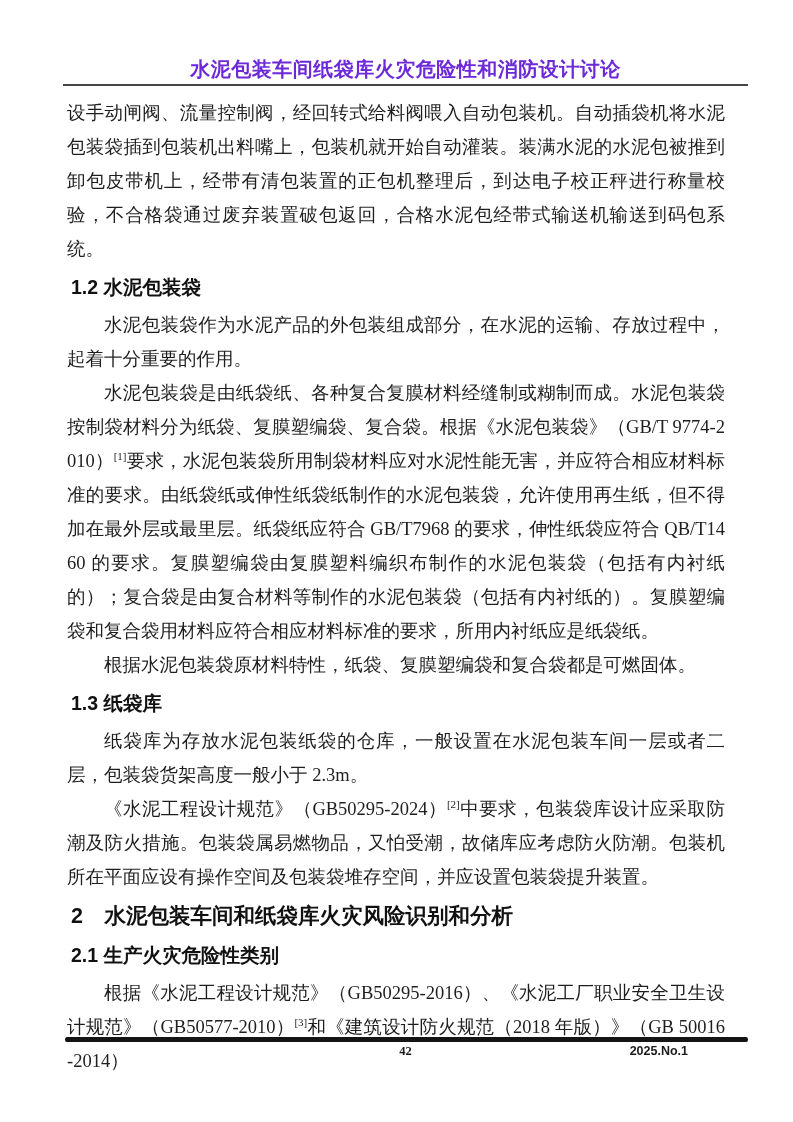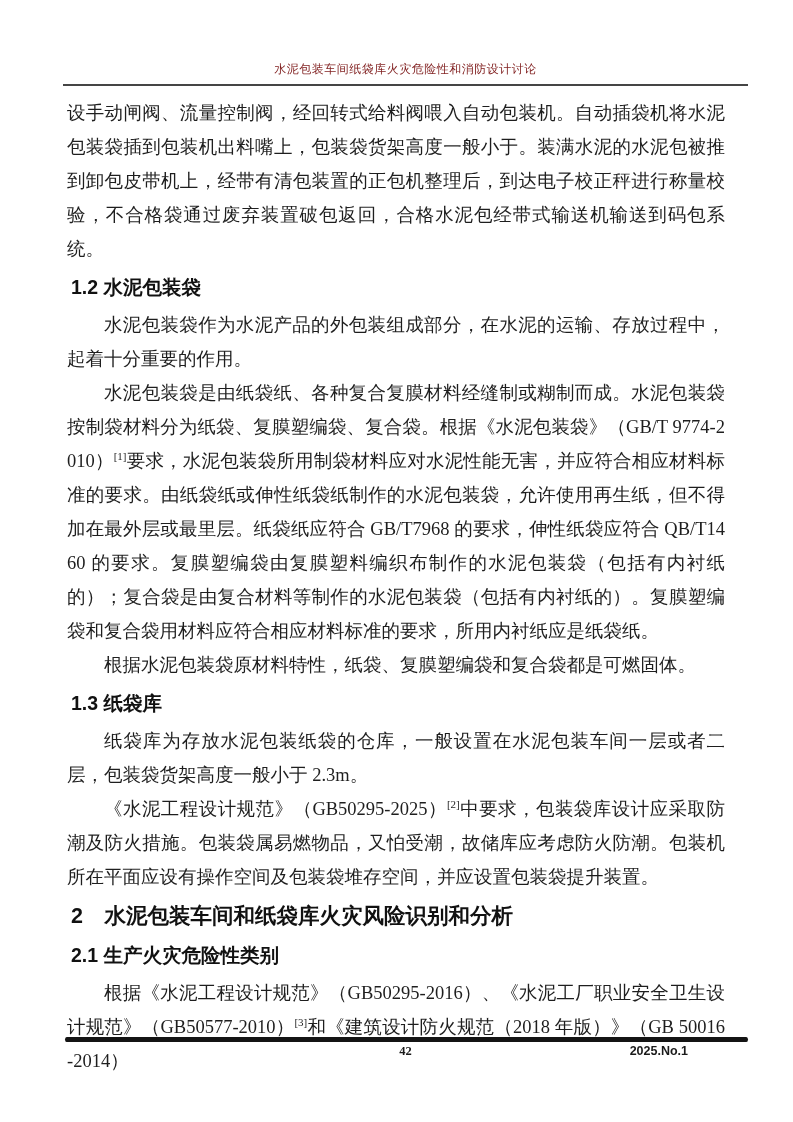--- a/index.html
+++ b/index.html
@@ -16,24 +16,25 @@
     color: #1e1e1e;
     overflow: hidden;
   }
   
   .running-header {
     position: absolute;
     top: 56px;
     left: 63px;
     width: 685px;
     text-align: center;
-    font-size: 12px;
+    font-size: 20px;
     line-height: 26px;
-    color: #7f1d1d;
+    color: #6d28d9;
     letter-spacing: 0.5px;
+    font-weight: bold;
   }
   .header-rule {
     position: absolute;
     top: 84px;
     left: 63px;
     width: 685px;
     height: 2px;
     background: #454545;
   }
   
@@ -104,28 +105,28 @@
 </head>
 <body>
 
 <div class="page">
 
   <div class="running-header">水泥包装车间纸袋库火灾危险性和消防设计讨论</div>
 
   <div class="header-rule"></div>
 
   <main class="document-body">
-      <p><span>设手动闸阀、流量控制阀，经回转式给料阀喂入自动包装机。自动插袋机将水泥包装袋插到包装机出料嘴上，包装袋货架高度一般小于。装满水泥的水泥包被推到卸包皮带机上，经带有清包装置的正包机整理后，到达电子校正秤进行称量校验，不合格袋通过废弃装置破包返回，合格水泥包经带式输送机输送到码包系统。</span></p>
+      <p><span>设手动闸阀、流量控制阀，经回转式给料阀喂入自动包装机。自动插袋机将水泥包装袋插到包装机出料嘴上，包装机就开始自动灌装。装满水泥的水泥包被推到卸包皮带机上，经带有清包装置的正包机整理后，到达电子校正秤进行称量校验，不合格袋通过废弃装置破包返回，合格水泥包经带式输送机输送到码包系统。</span></p>
       <h3><span>1.2 水泥包装袋</span></h3>
       <p class="indent"><span>水泥包装袋作为水泥产品的外包装组成部分，在水泥的运输、存放过程中，起着十分重要的作用。</span></p>
       <p class="indent"><span>水泥包装袋是由纸袋纸、各种复合复膜材料经缝制或糊制而成。水泥包装袋按制袋材料分为纸袋、复膜塑编袋、复合袋。根据《水泥包装袋》（GB/T 9774-2010）</span><sup>[1]</sup><span>要求，水泥包装袋所用制袋材料应对水泥性能无害，并应符合相应材料标准的要求。由纸袋纸或伸性纸袋纸制作的水泥包装袋，允许使用再生纸，但不得加在最外层或最里层。纸袋纸应符合 GB/T7968 的要求，伸性纸袋应符合 QB/T1460 的要求。复膜塑编袋由复膜塑料编织布制作的水泥包装袋（包括有内衬纸的）；复合袋是由复合材料等制作的水泥包装袋（包括有内衬纸的）。复膜塑编袋和复合袋用材料应符合相应材料标准的要求，所用内衬纸应是纸袋纸。</span></p>
       <p class="indent"><span>根据水泥包装袋原材料特性，纸袋、复膜塑编袋和复合袋都是可燃固体。</span></p>
       <h3><span>1.3 纸袋库</span></h3>
       <p class="indent"><span>纸袋库为存放水泥包装纸袋的仓库，一般设置在水泥包装车间一层或者二层，包装袋货架高度一般小于 2.3m。</span></p>
-      <p class="indent"><span>《水泥工程设计规范》（GB50295-2025）</span><sup>[2]</sup><span>中要求，包装袋库设计应采取防潮及防火措施。包装袋属易燃物品，又怕受潮，故储库应考虑防火防潮。包装机所在平面应设有操作空间及包装袋堆存空间，并应设置包装袋提升装置。</span></p>
+      <p class="indent"><span>《水泥工程设计规范》（GB50295-2024）</span><sup>[2]</sup><span>中要求，包装袋库设计应采取防潮及防火措施。包装袋属易燃物品，又怕受潮，故储库应考虑防火防潮。包装机所在平面应设有操作空间及包装袋堆存空间，并应设置包装袋提升装置。</span></p>
       <h2><span>2　水泥包装车间和纸袋库火灾风险识别和分析</span></h2>
       <h3><span>2.1 生产火灾危险性类别</span></h3>
       <p class="indent"><span>根据《水泥工程设计规范》（GB50295-2016）、《水泥工厂职业安全卫生设计规范》（GB50577-2010）</span><sup>[3]</sup><span>和《建筑设计防火规范（2018 年版）》（GB 50016-2014）</span></p>
     </main>
 
   <div class="footer-rule"></div>
 
   <div class="footer-row">
     <span class="footer-page">42</span>
     <span class="footer-issue">2025.No.1</span>

